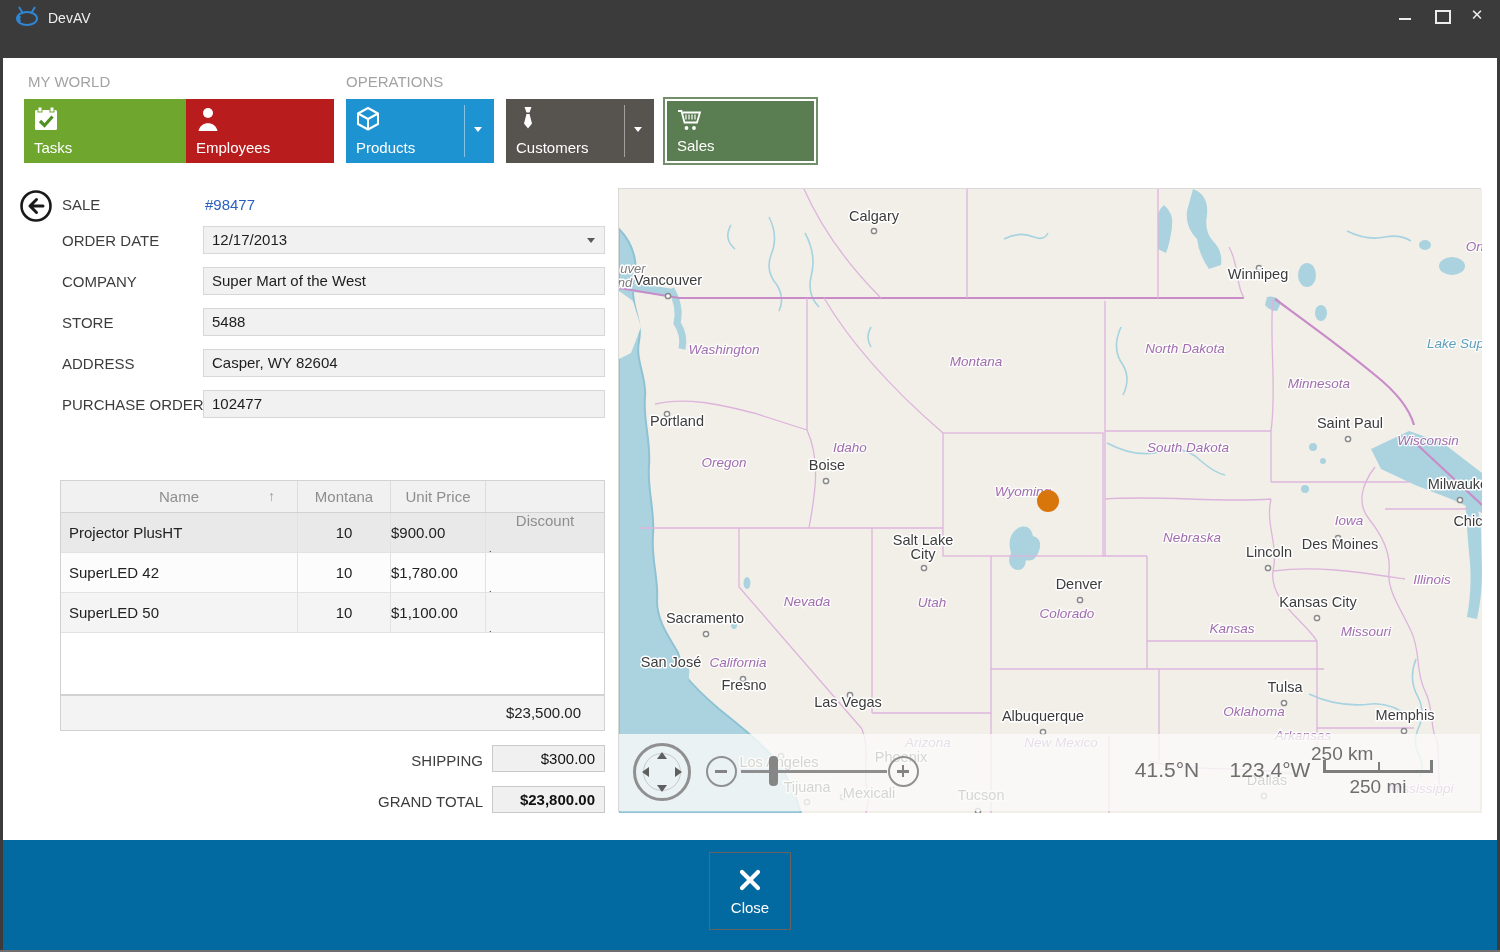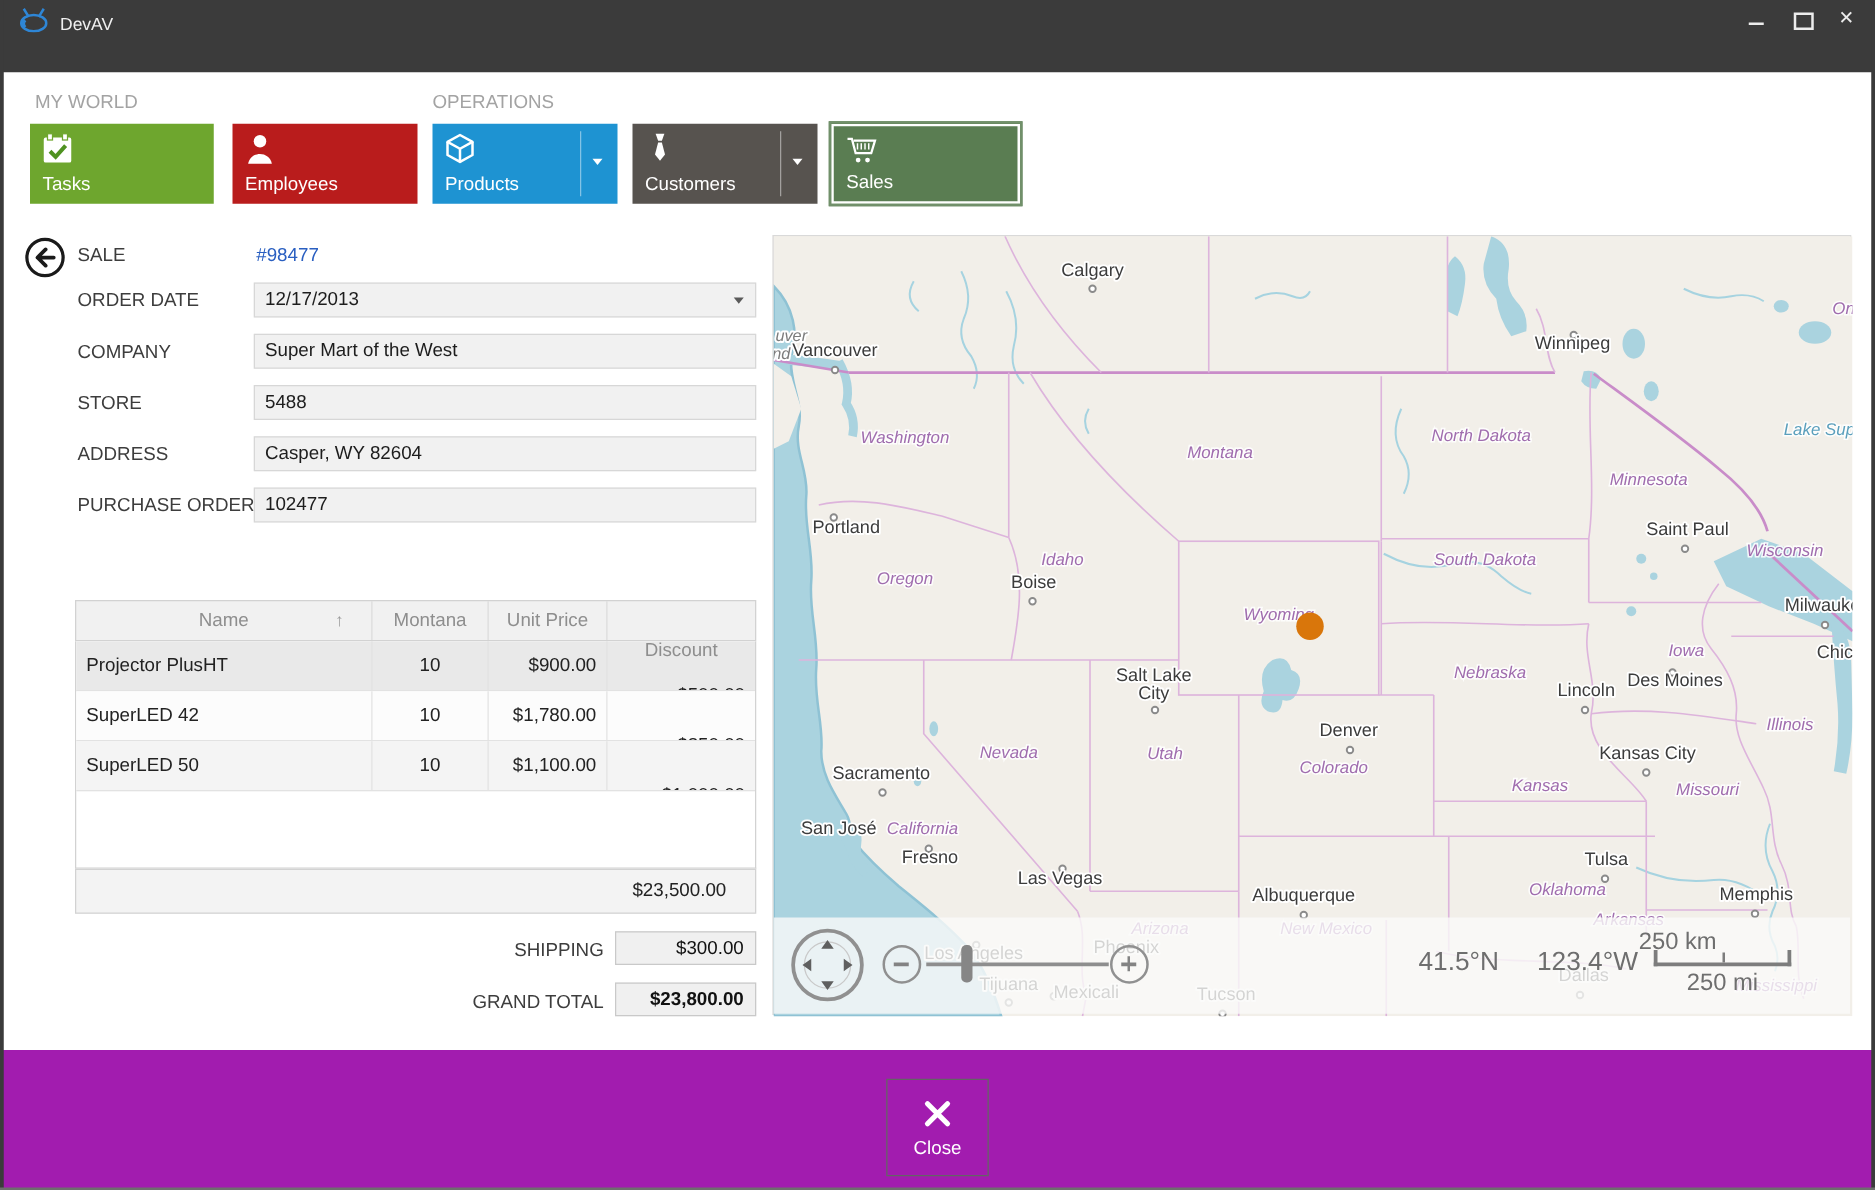--- a/index.html
+++ b/index.html
@@ -19,21 +19,21 @@
   .wc-max::after{content:"";position:absolute;left:1px;top:2px;width:12px;height:10px;border:2px solid #ececec;}
   .wc-close{color:#ececec;font-size:15px;line-height:14px;text-align:center;}
 
   
   .ribbon{height:112px;background:#ffffff;position:relative;}
   .grp-label{position:absolute;top:15px;font-size:15px;color:#a3a3a3;}
   .grp-myworld-label{left:28px;} .grp-operations-label{left:346px;}
   .rbtn{position:absolute;top:41px;height:64px;color:#fff;font-size:15px;cursor:pointer;}
   .rbtn .icon{position:absolute;top:7px;left:9px;}
   .rbtn .blabel{position:absolute;left:10px;bottom:7px;white-space:nowrap;}
-  .btn-tasks{left:24px;width:147px;background:#6ea62e;}
+  .btn-tasks{left:24px;width:162px;background:#6ea62e;}
   .btn-employees{left:186px;width:148px;background:#b91c1c;}
   .btn-products{left:346px;width:148px;background:#1e93d2;}
   .btn-customers{left:506px;width:148px;background:#57534f;}
   .btn-sales{left:663px;width:155px;height:68px;top:39px;background:#5a7d52;
     border:2px solid #71906a; box-shadow:inset 0 0 0 2px #fff;}
   .btn-sales .icon{top:9px;left:11px;} .btn-sales .blabel{left:12px;bottom:9px;}
   .split-zone{position:absolute;right:0;top:0;bottom:0;width:30px;cursor:pointer;}
   .split-zone::before{content:"";position:absolute;left:0;top:6px;bottom:6px;width:1px;background:rgba(255,255,255,.45);}
   .split-zone::after{content:"";position:absolute;left:10px;top:28px;border:4.5px solid transparent;border-top:5.5px solid #fff;}
 
@@ -52,21 +52,21 @@
   .grid-head{display:flex;height:33px;background:#f1f1f1;border:1px solid #d2d2d2;color:#8e8e8e;}
   .gh{line-height:31px;text-align:center;border-right:1px solid #dcdcdc;position:relative;cursor:pointer;}
   .gh:last-child{border-right:none;}
   .c-name{width:237px;} .c-qty{width:93px;} .c-price{width:95px;} .c-disc{width:118px;margin-top:24px;}
   .sort-glyph{position:absolute;right:22px;top:0;color:#9a9a9a;font-size:14px;}
   .grid-body{border:1px solid #d2d2d2;border-top:none;height:182px;background:#fff;}
   .grow{display:flex;height:40px;border-bottom:1px solid #e2e2e2;color:#222;cursor:pointer;}
   .grow .cell{line-height:39px;border-right:1px solid #e2e2e2;overflow:hidden;white-space:nowrap;}
   .grow .cell:last-child{border-right:none;}
   .cell.c-name{padding-left:8px;} .cell.c-qty{text-align:center;}
-  .cell.c-price,.cell.c-disc{text-align:right;padding-right:8px;}
+  .cell.c-price,.cell.c-disc{padding-right:8px;}
   .row-0{background:#e9e9e9;} .row-1{background:#fcfcfc;} .row-2{background:#f4f4f4;}
   .subtotal-row{position:absolute;left:60px;top:525px;width:545px;height:36px;background:#f3f3f3;
     border:1px solid #d2d2d2;font-size:15px;color:#222;text-align:right;line-height:34px;padding-right:23px;}
   .tot-label{position:absolute;left:0;width:483px;text-align:right;font-size:15px;color:#3d3d3d;}
   .tot-field{position:absolute;left:492px;width:113px;height:27px;background:#f0f0f0;border:1px solid #c9c9c9;
     font-size:15px;color:#111;text-align:right;line-height:25px;padding:0 9px;}
   .bold{font-weight:bold;}
 
   
   .map{position:absolute;left:618px;top:18px;width:863px;height:624px;border:1px solid #d9d9d9;background:#f2efe9;cursor:grab;}
@@ -98,21 +98,21 @@
   .zoom-handle{position:absolute;left:150px;top:22px;width:9px;height:30px;border-radius:4px;background:#868686;cursor:pointer;}
   .coord{position:absolute;top:24px;font-size:21px;color:#6e6e6e;text-align:center;width:96px;}
   .coord-lat{left:500px;} .coord-lon{left:603px;}
   .scale-km{position:absolute;left:692px;top:9px;width:64px;text-align:left;font-size:19px;color:#6e6e6e;}
   .scale-ruler{position:absolute;left:704px;top:26px;width:110px;height:13px;
     border-left:3px solid #7d7d7d;border-right:3px solid #7d7d7d;border-bottom:3px solid #7d7d7d;}
   .scale-ruler::after{content:"";position:absolute;left:52px;bottom:0;width:2px;height:8px;background:#7d7d7d;}
   .scale-mi{position:absolute;left:704px;top:42px;width:110px;text-align:center;font-size:19px;color:#6e6e6e;}
 
   
-  .bottombar{height:112px;background:#a21caf;display:flex;justify-content:center;align-items:center;padding-top:12px;}
+  .bottombar{height:112px;background:#0369a1;display:flex;justify-content:center;align-items:flex-start;padding-top:12px;}
   .close-btn{width:82px;height:78px;border:1px solid #646464;display:flex;flex-direction:column;
     align-items:center;justify-content:center;gap:6px;color:#fff;font-size:15px;cursor:pointer;}
 </style>
 </head>
 <body>
 
 <div class="edge-l"></div>
 <div class="edge-r"></div>
 <div class="edge-b"></div>
 

